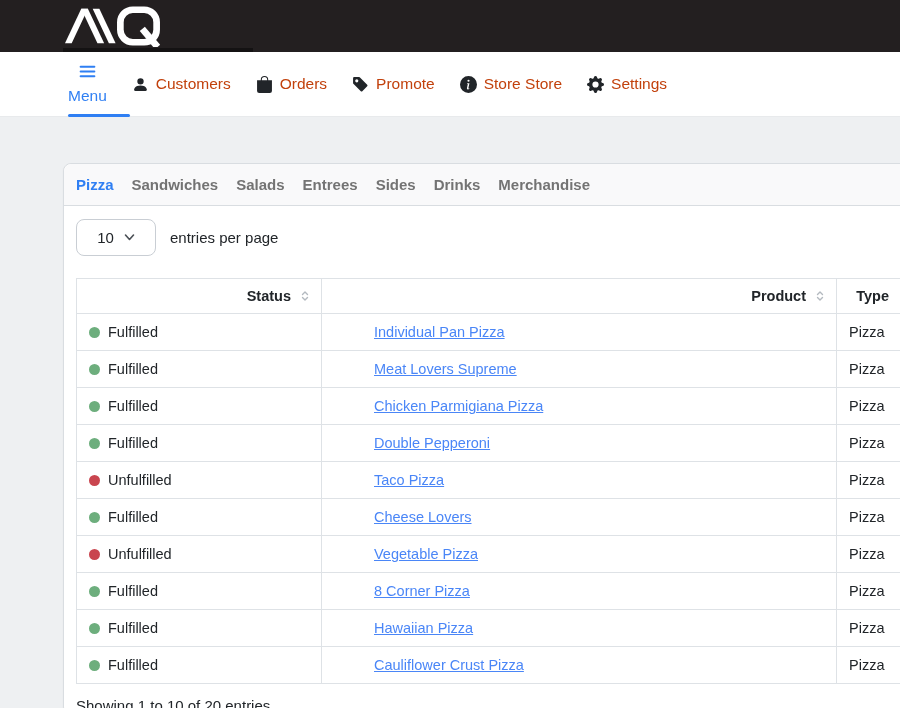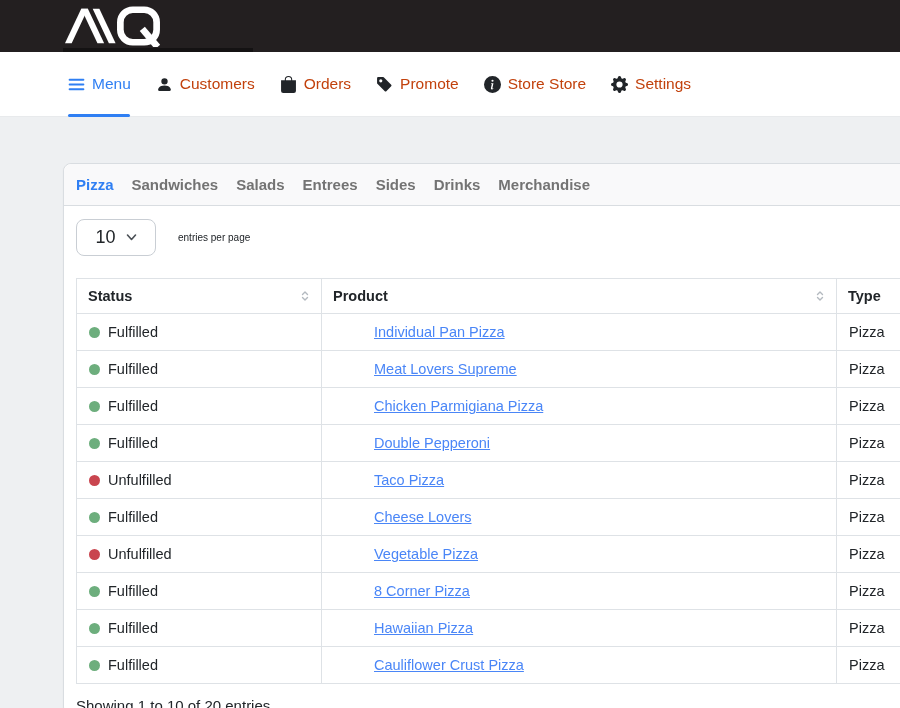--- a/index.html
+++ b/index.html
@@ -31,21 +31,21 @@
     position:relative; height:65px; background:#ffffff;
     border-bottom:1px solid #e8eaec;
     display:flex; align-items:center; gap:25px; padding:0 0 0 68px;
   }
   .nav-item {
     display:flex; align-items:center; gap:7px;
     font-size:15.5px; color:#c2410c; cursor:pointer; white-space:nowrap;
   }
   .nav-item .ic { display:flex; align-items:center; }
   .nav-item svg { width:17px; height:17px; fill:#212529; }
-  .nav-item.active { color:var(--accent); }
+  .nav-item.active { color:var(--accent);flex-direction:column; }
   .nav-item.active svg { fill:var(--accent); stroke:var(--accent); }
   .nav-underline {
     position:absolute; left:68px; bottom:-1px; width:62px; height:3px;
     background:var(--accent); border-radius:2px;
   }
   
   .main { padding:46px 0 0 63px; }
   .card {
     width:870px; background:#ffffff;
     border:1px solid #d9dde1; border-radius:8px;
@@ -61,32 +61,32 @@
     cursor:pointer; white-space:nowrap;
   }
   .tab.active { color:var(--accent); }
   .card-body { padding:13px 12px 0 12px; }
   
   .entries-row { display:flex; align-items:center; margin-bottom:22px; }
   .select-box {
     width:80px; height:37px; background:#fff;
     border:1px solid #c9ced4; border-radius:8px;
     display:flex; align-items:center; justify-content:center; gap:10px;
-    font-size:18px; cursor:pointer;
+    font-size:15px; cursor:pointer;
   }
   .select-box svg { width:11px; height:9px; }
-  .entries-label { margin-left:22px; font-size:10px; }
+  .entries-label { margin-left:14px; font-size:15px; }
   
   table { width:100%; border-collapse:collapse; table-layout:fixed; }
   col.c-status { width:245px; } col.c-product { width:515px; }
   th, td {
     border:1px solid var(--border); text-align:left;
     font-size:14.5px; vertical-align:middle;
   }
-  th { position:relative; font-weight:700; padding:7px 30px 7px 11px; height:35px; }
+  th { position:relative; font-weight:700; padding:7px 30px 7px 11px; height:35px;text-align:right; }
   td { padding:8px 12px; height:37px; }
   .sort-icon { position:absolute; right:10px; top:50%; transform:translateY(-50%); display:flex; }
   .sort-icon svg { width:12px; height:12px; stroke:#b3b9bf; fill:none; }
   .dot {
     display:inline-block; width:11px; height:11px; border-radius:50%;
     margin-right:8px; vertical-align:-1px;
   }
   .dot.green { background:var(--green); }
   .dot.red { background:var(--red); }
   td a.product-link { color:var(--link); text-decoration:underline; cursor:pointer;margin-left:40px; }

